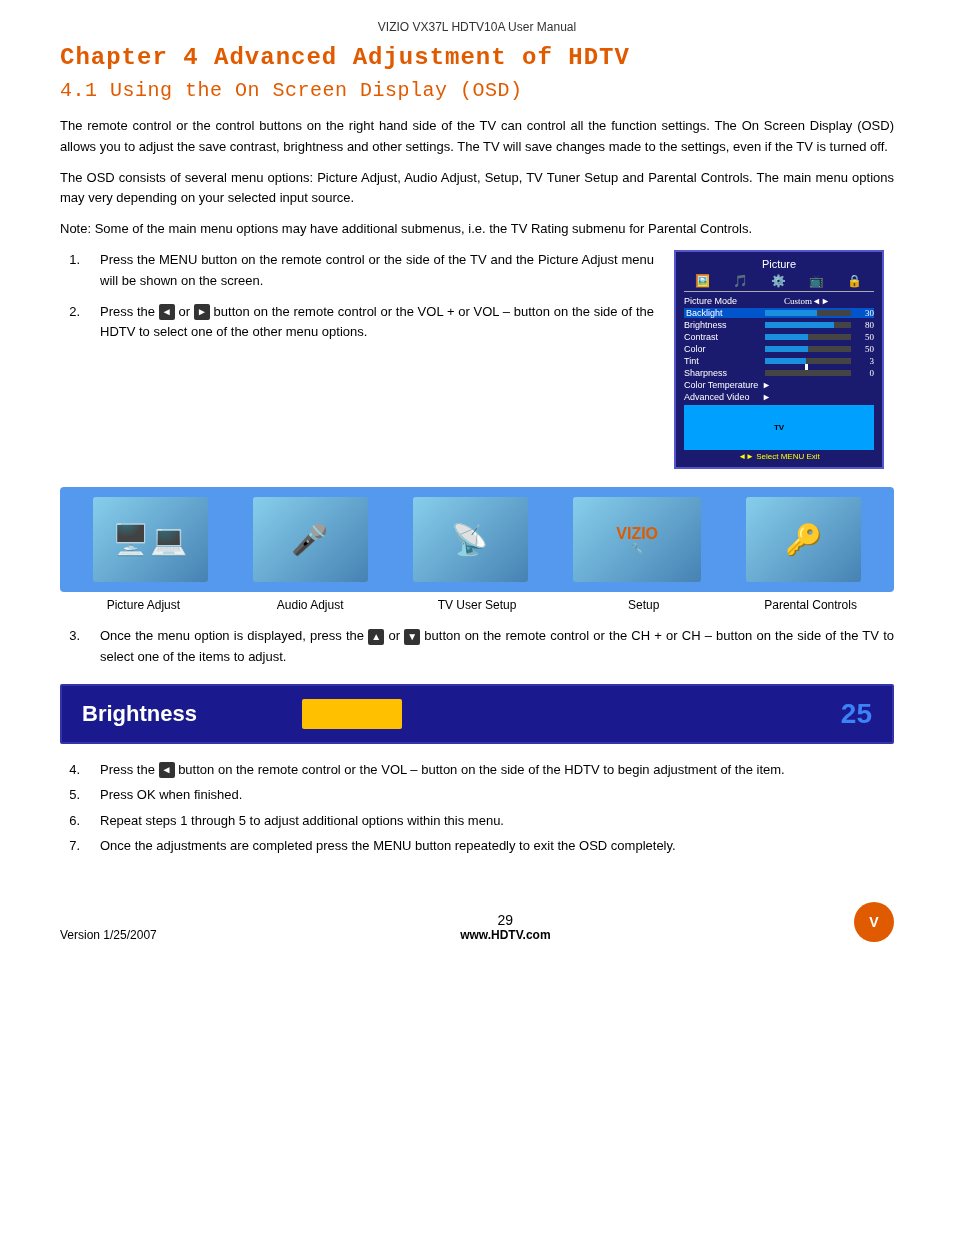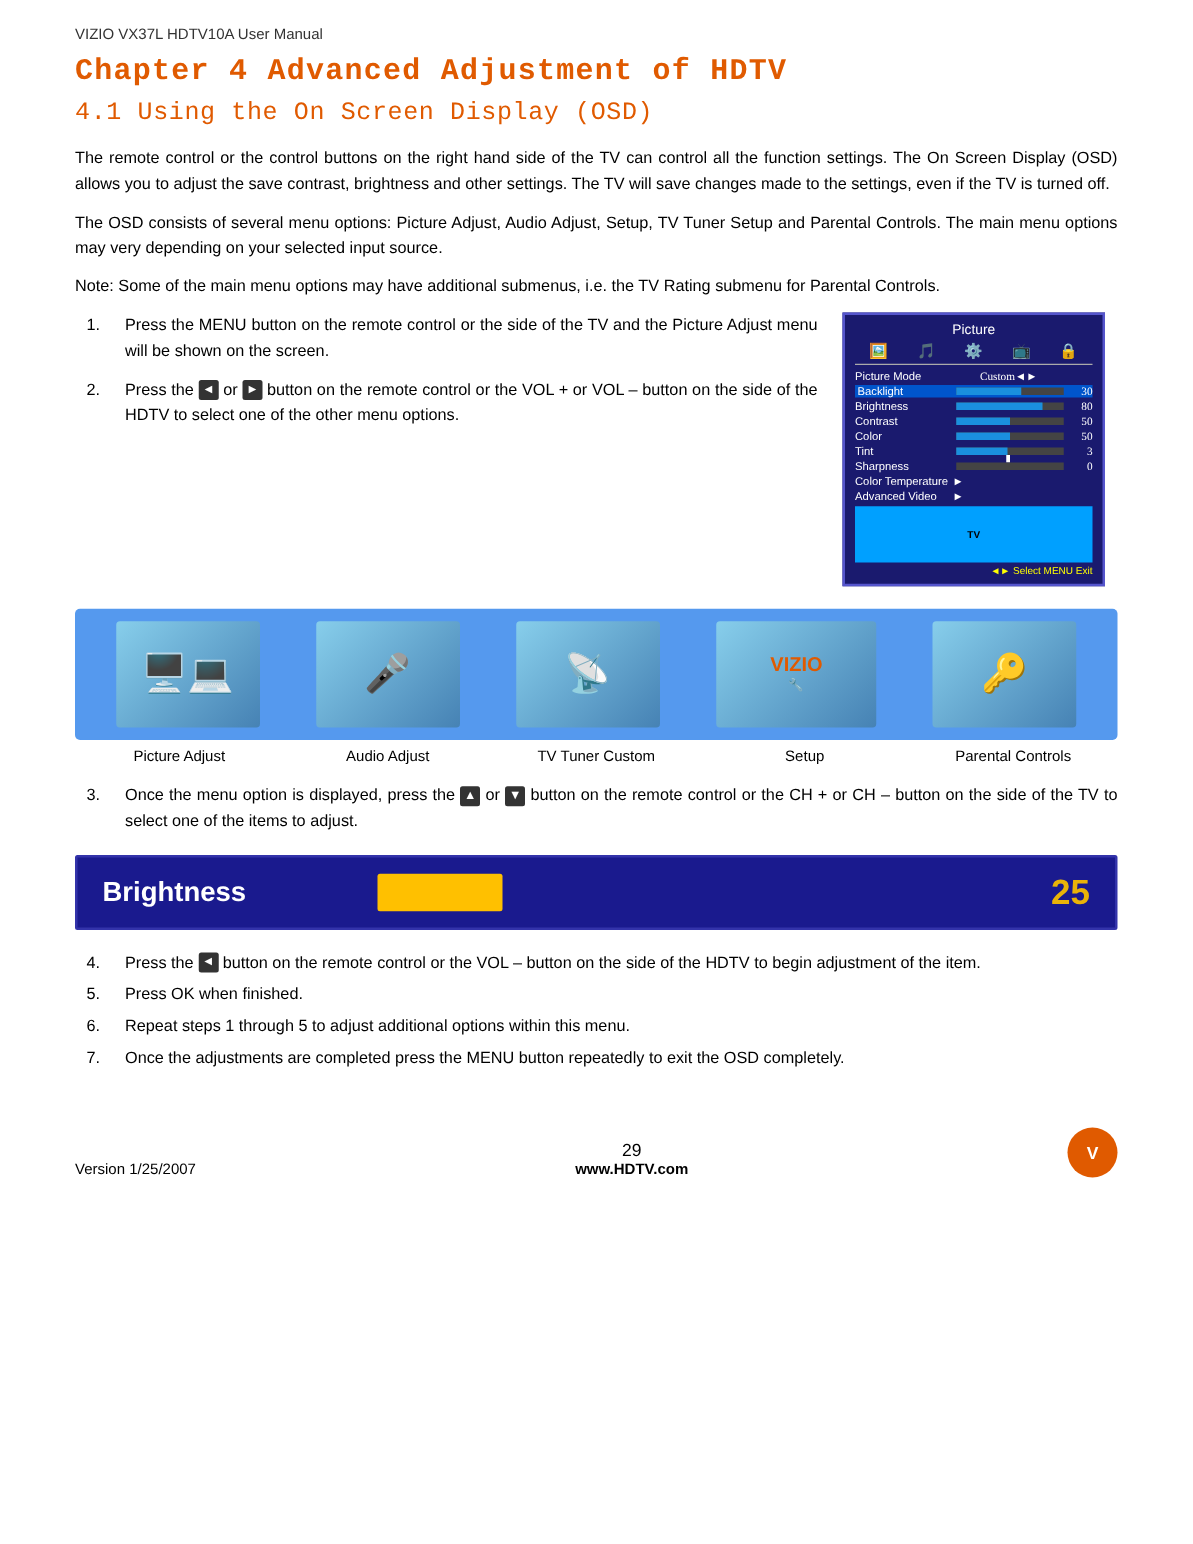--- a/index.html
+++ b/index.html
@@ -6,21 +6,21 @@
     body {
       font-family: Arial, sans-serif;
       font-size: 13px;
       background: #fff;
       color: #000;
       width: 954px;
       min-height: 1235px;
       padding: 20px 60px 40px 60px;
     }
     .header-right {
-      text-align: left;
+      text-align: center;
       font-size: 12px;
       color: #333;
       margin-bottom: 10px;
     }
     .chapter-title {
       font-family: 'Courier New', monospace;
       font-size: 24px;
       font-weight: bold;
       color: #e05a00;
       margin-bottom: 8px;
@@ -132,21 +132,21 @@
       background: #00a0ff;
       color: #000;
       font-size: 8px;
       text-align: center;
       padding: 18px;
       margin-top: 3px;
       font-weight: bold;
     }
     .osd-footer {
       display: flex;
-      justify-content: flex-end;
+      justify-content: center;
       font-size: 8px;
       color: #ffff00;
       margin-top: 2px;
     }
     
     .menu-icons-section {
       background: #5599ee;
       border-radius: 4px;
       padding: 10px;
       margin: 18px 0 6px 0;
@@ -198,21 +198,21 @@
       width: 200px;
     }
     .brightness-indicator {
       background: #ffc000;
       width: 100px;
       height: 30px;
       border-radius: 2px;
       margin-left: 20px;
     }
     .brightness-value {
-      color: #eab308;
+      color: #3b82f6;
       font-size: 28px;
       font-weight: bold;
       margin-left: auto;
     }
     .inline-btn {
       display: inline-block;
       background: #333;
       color: #fff;
       width: 16px;
       height: 16px;
@@ -459,21 +459,21 @@
 </div>
 
 <div class="menu-labels-row">
   <div class="menu-label">
     <span>Picture Adjust</span>
   </div>
   <div class="menu-label">
     <span>Audio Adjust</span>
   </div>
   <div class="menu-label">
-    <span>TV Tuner Custom</span>
+    <span>TV User Setup</span>
   </div>
   <div class="menu-label">
     <span>Setup</span>
   </div>
   <div class="menu-label">
     <span>Parental Controls</span>
   </div>
 </div>
 
 <div class="step3-row">

